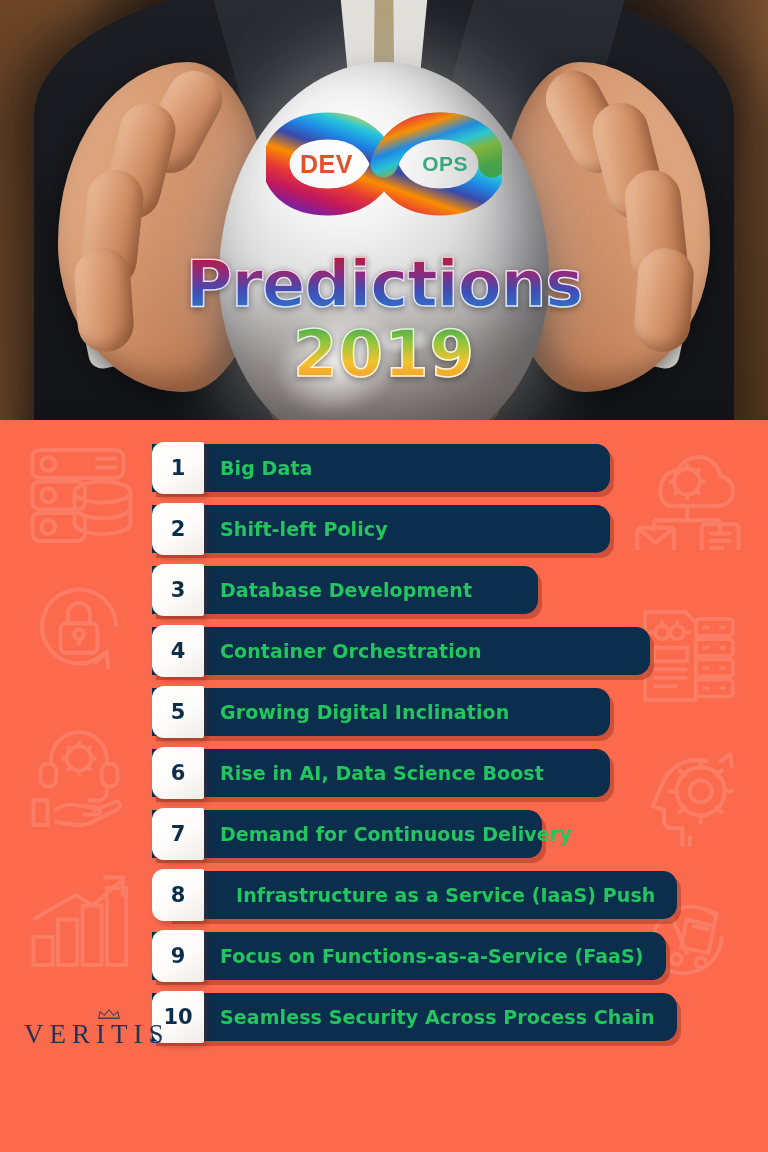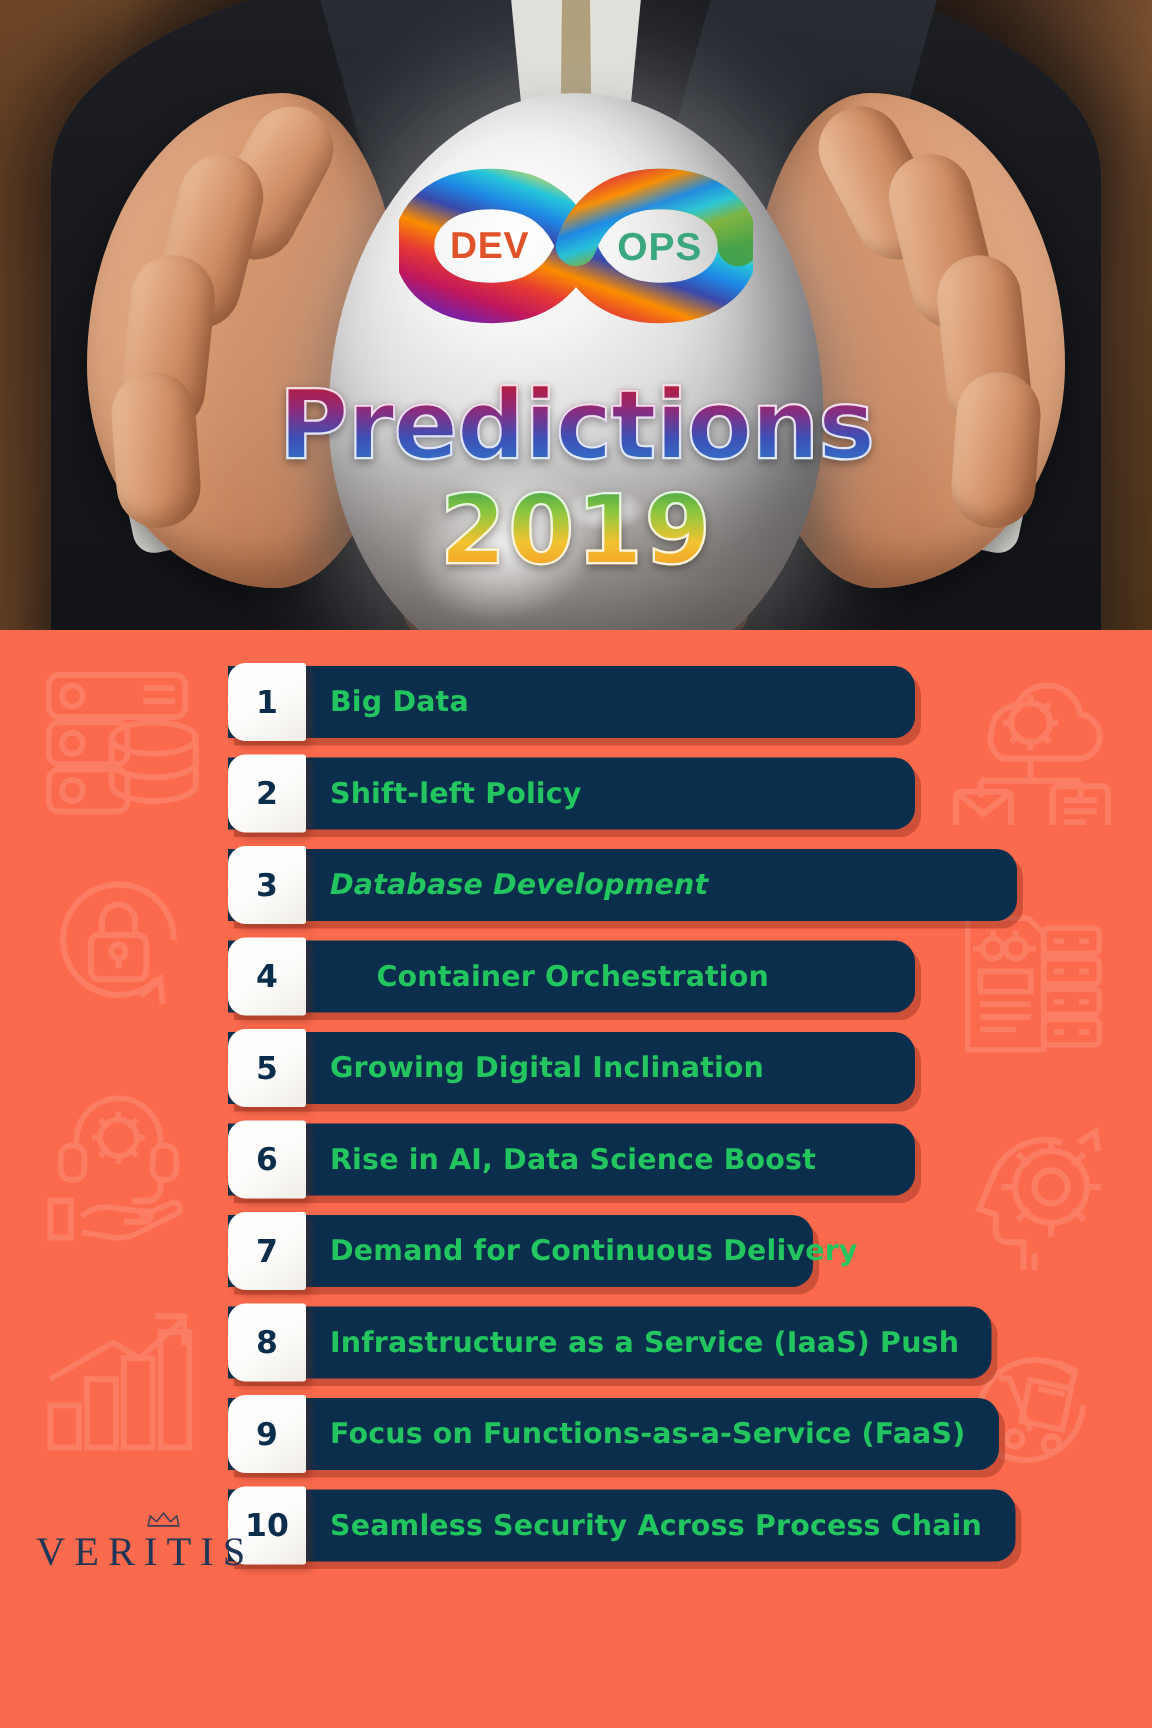--- a/index.html
+++ b/index.html
@@ -135,21 +135,21 @@
   .devops svg{ width:236px; height:112px; display:block; }
   .devops .wordmark{
     position:absolute; inset:0; display:flex; align-items:center; justify-content:space-between;
     padding:0 34px; pointer-events:none;
   }
   .devops .dev{
     font-size:25px; font-weight:bold; color:#e0522a; letter-spacing:.5px;
     font-family:"Liberation Sans", sans-serif;
   }
   .devops .ops{
-    font-size:26px; font-weight:bold; color:#3aa77e; letter-spacing:.5px;
+    font-size:21px; font-weight:bold; color:#3aa77e; letter-spacing:.5px;
     font-family:"Liberation Sans", sans-serif;
   }
 
   
   .titles{ position:absolute; left:0; right:0; top:252px; text-align:center; }
   .t-predictions{
     font-family:"DejaVu Sans", sans-serif;
     font-size:64px; font-weight:bold; letter-spacing:-1px; line-height:1;
     background:linear-gradient(180deg,#c0192c 0%,#8f2a7a 32%,#3d4fb5 62%,#2f7fd0 100%);
     -webkit-background-clip:text; background-clip:text; color:transparent;
@@ -431,30 +431,30 @@
       <div class="row">
         <div class="row-bar" style="width: 458px;">
           <span class="row-label">Shift-left Policy</span>
         </div>
         <div class="badge">
           <span class="badge-num">2</span>
         </div>
       </div>
 
       <div class="row">
-        <div class="row-bar" style="width: 526px; font-style: italic;">
+        <div class="row-bar" style="width: 386px;">
           <span class="row-label">Database Development</span>
         </div>
         <div class="badge">
           <span class="badge-num">3</span>
         </div>
       </div>
 
       <div class="row">
-        <div class="row-bar" style="width: 458px; padding-left: 31px;">
+        <div class="row-bar" style="width: 498px;">
           <span class="row-label">Container Orchestration</span>
         </div>
         <div class="badge">
           <span class="badge-num">4</span>
         </div>
       </div>
 
       <div class="row">
         <div class="row-bar" style="width: 458px;">
           <span class="row-label">Growing Digital Inclination</span>
@@ -476,21 +476,21 @@
       <div class="row">
         <div class="row-bar" style="width: 390px; text-align: center;">
           <span class="row-label">Demand for Continuous Delivery</span>
         </div>
         <div class="badge">
           <span class="badge-num">7</span>
         </div>
       </div>
 
       <div class="row">
-        <div class="row-bar" style="width: 509px;">
+        <div class="row-bar" style="width: 509px; margin-left: 16px;">
           <span class="row-label">Infrastructure as a Service (IaaS) Push</span>
         </div>
         <div class="badge">
           <span class="badge-num">8</span>
         </div>
       </div>
 
       <div class="row">
         <div class="row-bar" style="width: 514px;">
           <span class="row-label">Focus on Functions-as-a-Service (FaaS)</span>

